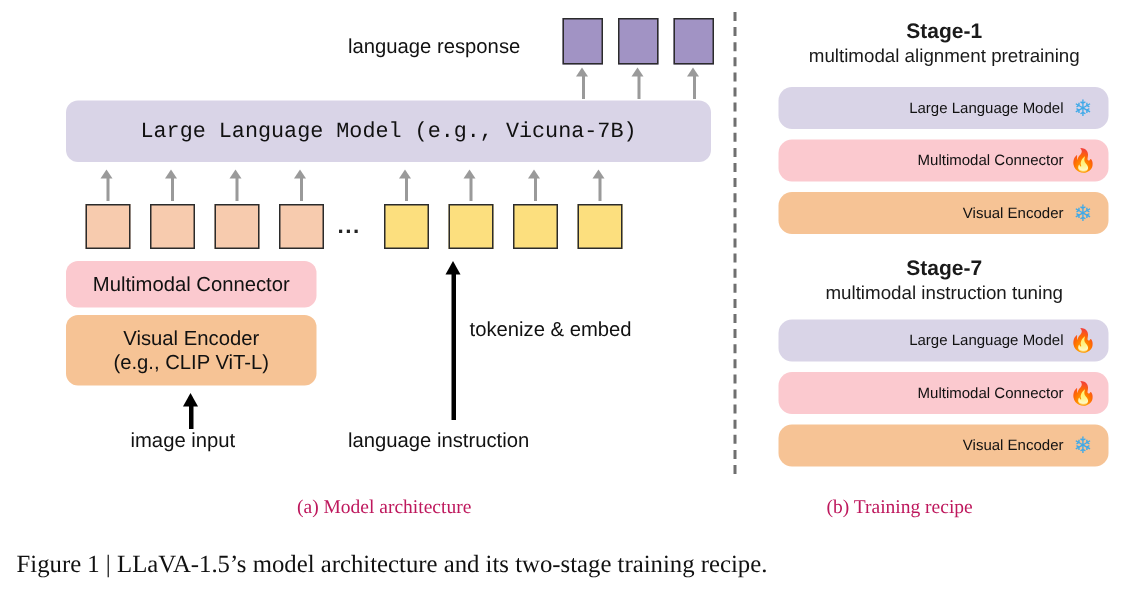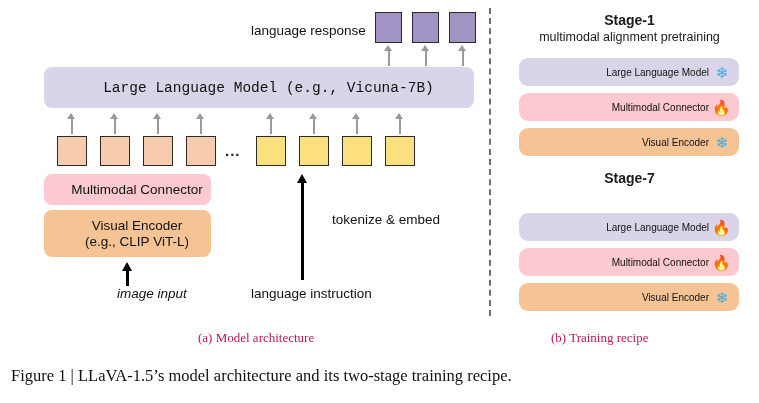--- a/index.html
+++ b/index.html
@@ -1,20 +1,20 @@
 <!DOCTYPE html>
 <html><head>
 <meta charset="utf-8">
 <style>
   html,body{margin:0;padding:0;background:#ffffff;}
   body{width:759px;height:403px;position:relative;overflow:hidden;
        font-family:"Liberation Sans",sans-serif;color:#1a1a1a;}
   .fig{position:absolute;left:0;top:0;width:759px;height:403px;}
   .ctr{display:flex;align-items:center;justify-content:center;}
-  .txt{font-family:"Liberation Sans",sans-serif;color:#111;white-space:nowrap;margin-left:19px;}
+  .txt{font-family:"Liberation Sans",sans-serif;color:#111;white-space:nowrap;}
 
   
   .tok{position:absolute;width:30px;height:30px;border:1.4px solid #2b2b2b;box-sizing:border-box;}
   .tok.img{background:#F7CBAE;}
   .tok.txtk{background:#FCDF7E;}
   .resp{position:absolute;width:27px;height:31px;border:1.6px solid #2b2b2b;
         background:#A193C4;box-sizing:border-box;}
 
   .llm-bar{position:absolute;left:44px;top:67px;width:430px;height:41px;
            background:#D9D4E7;border-radius:8px;}
@@ -154,21 +154,21 @@
   <div class="barrow" style="left:122px;top:262px;height:24px;">
     <div class="shaft"></div>
       <div class="head"></div>
     </div>
 
   <div class="barrow" style="left:297px;top:174px;height:106px;">
     <div class="shaft"></div>
       <div class="head"></div>
     </div>
 
-  <div class="lbl txt" style="left:98px;top:286px;font-style:italic;">image input</div>
+  <div class="lbl txt" style="left:87px;top:286px;">image input</div>
   <div class="lbl txt" style="left:232px;top:286px;text-align:center;">language instruction</div>
   <div class="lbl txt" style="left:313px;top:212px;">tokenize &amp; embed</div>
 
   <div class="subcap" style="left:198px;top:330px;">(a) Model architecture</div>
 
   <div class="divider"></div>
 
   <div class="stage-title" style="left:500px;top:12px;">Stage-1</div>
   <div class="stage-sub" style="left:500px;top:30px;">multimodal alignment pretraining</div>
 
@@ -179,20 +179,21 @@
   <div class="srow c-mmc" style="top:93px;">
     <span class="nm txt">Multimodal Connector</span>
     <span class="ic fire">🔥</span>
   </div>
   <div class="srow c-ve" style="top:128px;">
     <span class="nm txt">Visual Encoder</span>
     <span class="ic snow">❄</span>
   </div>
 
   <div class="stage-title" style="left:500px;top:170px;">Stage-7</div>
+  <div class="stage-sub" style="left:500px;top:188px;">multimodal instruction tuning</div>
 
   <div class="srow c-llm" style="top:213px;">
     <span class="nm txt">Large Language Model</span>
     <span class="ic fire">🔥</span>
   </div>
   <div class="srow c-mmc" style="top:248px;">
     <span class="nm txt">Multimodal Connector</span>
     <span class="ic fire">🔥</span>
   </div>
   <div class="srow c-ve" style="top:283px;">

